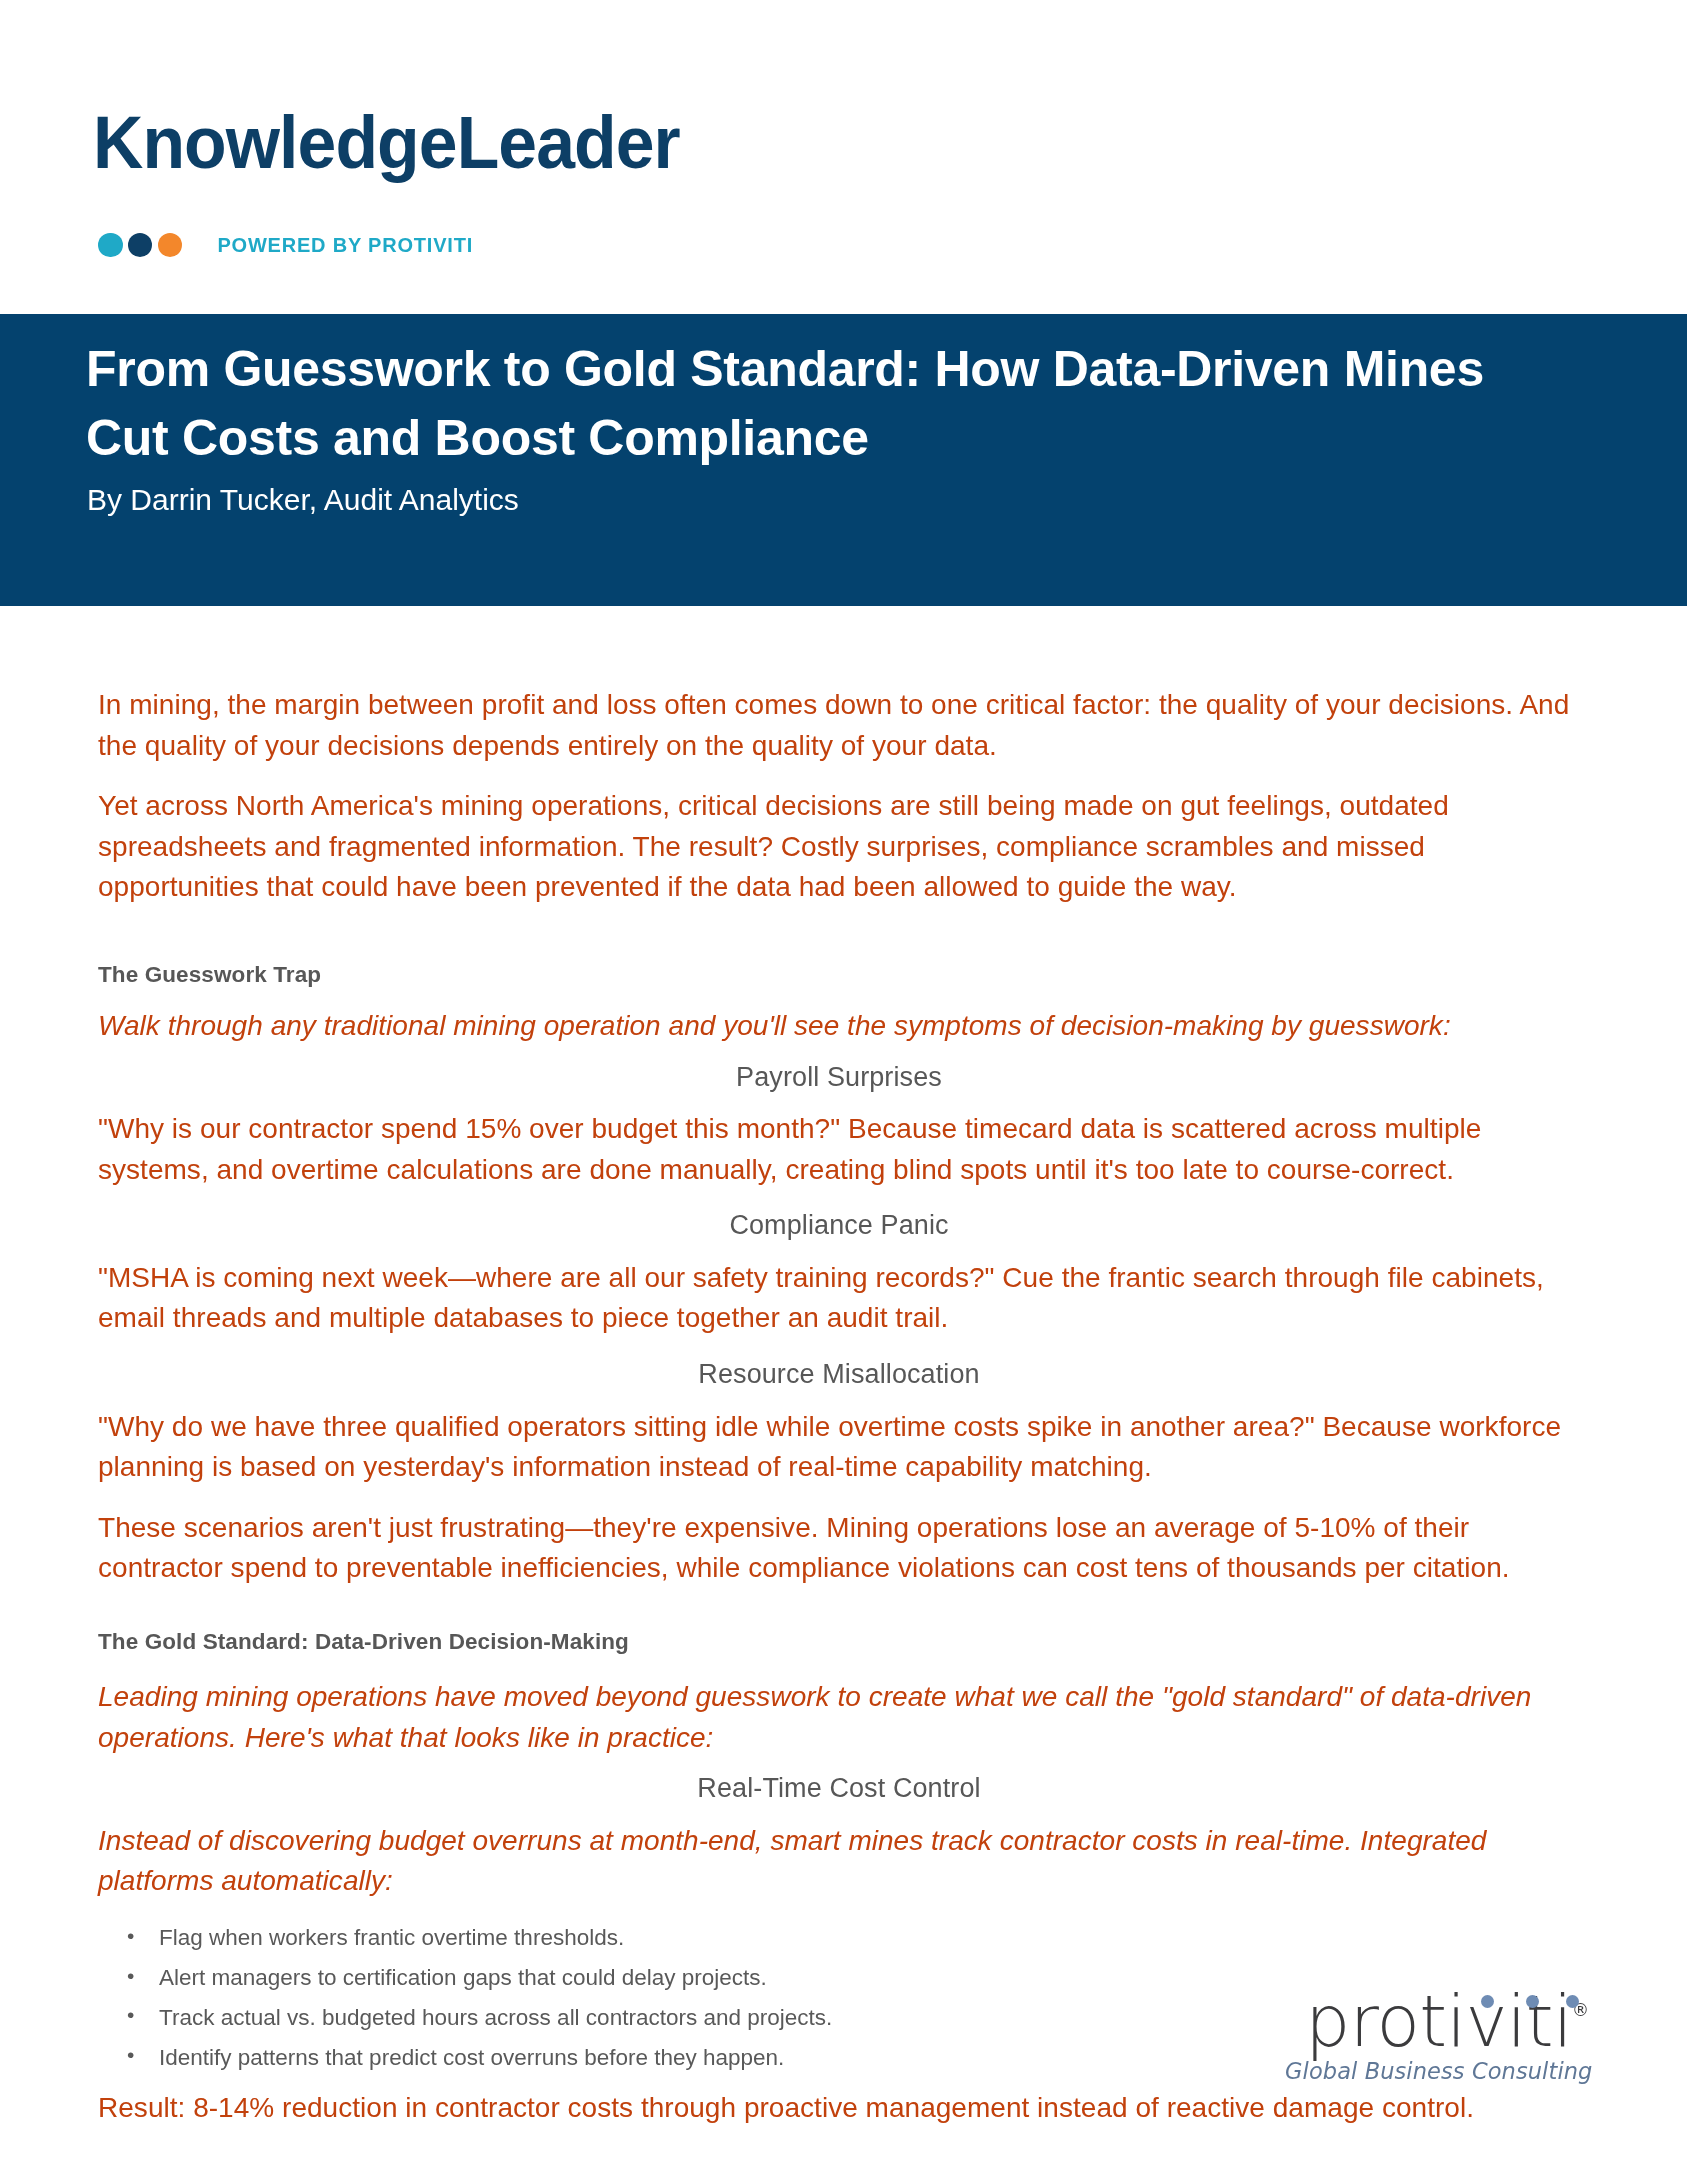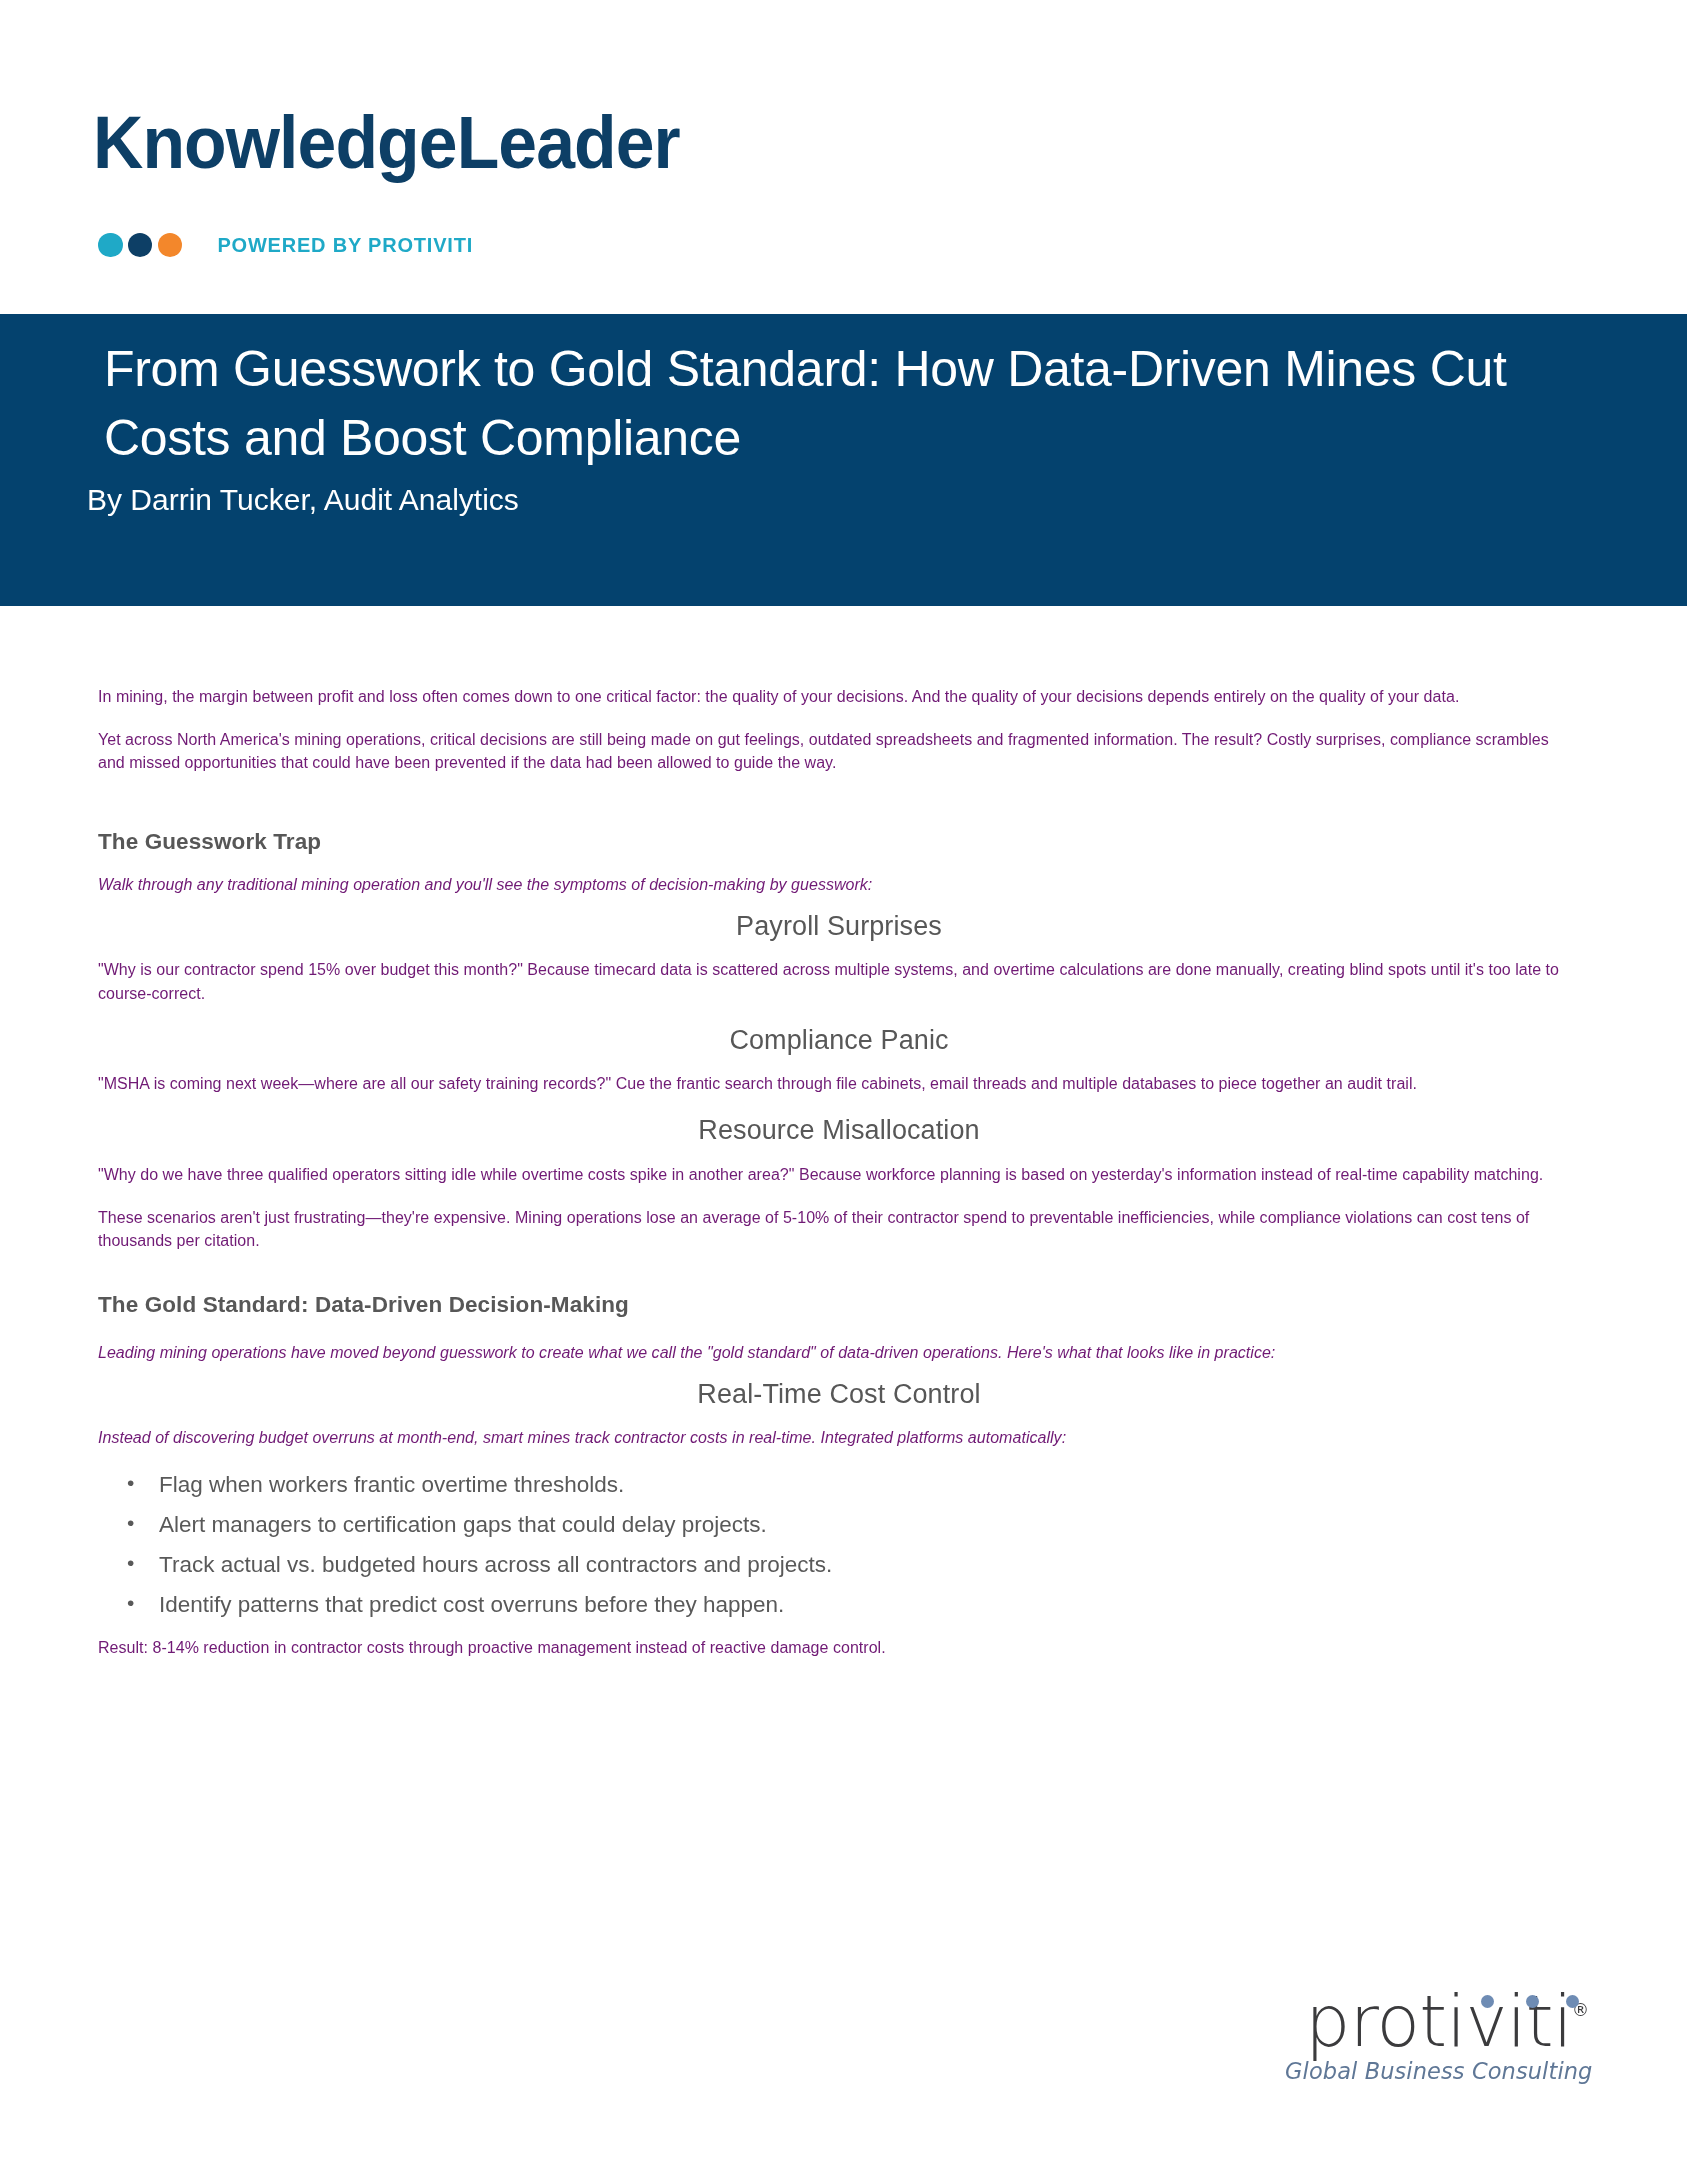--- a/index.html
+++ b/index.html
@@ -84,25 +84,24 @@
     height: 292px;
     background: #04426e;
   }
   .banner-title {
     position: absolute;
     left: 86px;
     top: 21px;
     width: 1489px;
     font-family: "Liberation Sans", sans-serif;
     font-size: 50px;
-    font-weight: 400;
+    font-weight: 700;
     color: #ffffff;
     line-height: 1.38;
     letter-spacing: -0.3px;
-    margin-left: 18px;
   }
   .banner-byline {
     position: absolute;
     left: 87px;
     top: 169px;
     font-family: "Liberation Sans", sans-serif;
     font-size: 30px;
     font-weight: 400;
     color: #ffffff;
     letter-spacing: 0px;
@@ -110,23 +109,23 @@
 
   
   .content {
     position: absolute;
     left: 98px;
     top: 685px;
     width: 1482px;
   }
   .para {
     font-family: "Liberation Sans", sans-serif;
-    font-size: 16px;
+    font-size: 28px;
     line-height: 1.45;
-    color: #701a75;
+    color: #c2410c;
     margin: 0 0 20px 0;
     letter-spacing: 0.03px;
   }
   .para.tight { margin-bottom: 14.6px; font-style: italic; }
   .heading {
     font-family: "Liberation Sans", sans-serif;
     font-size: 22.5px;
     font-weight: bold;
     color: #575757;
     margin: 0 0 18.5px 0;

